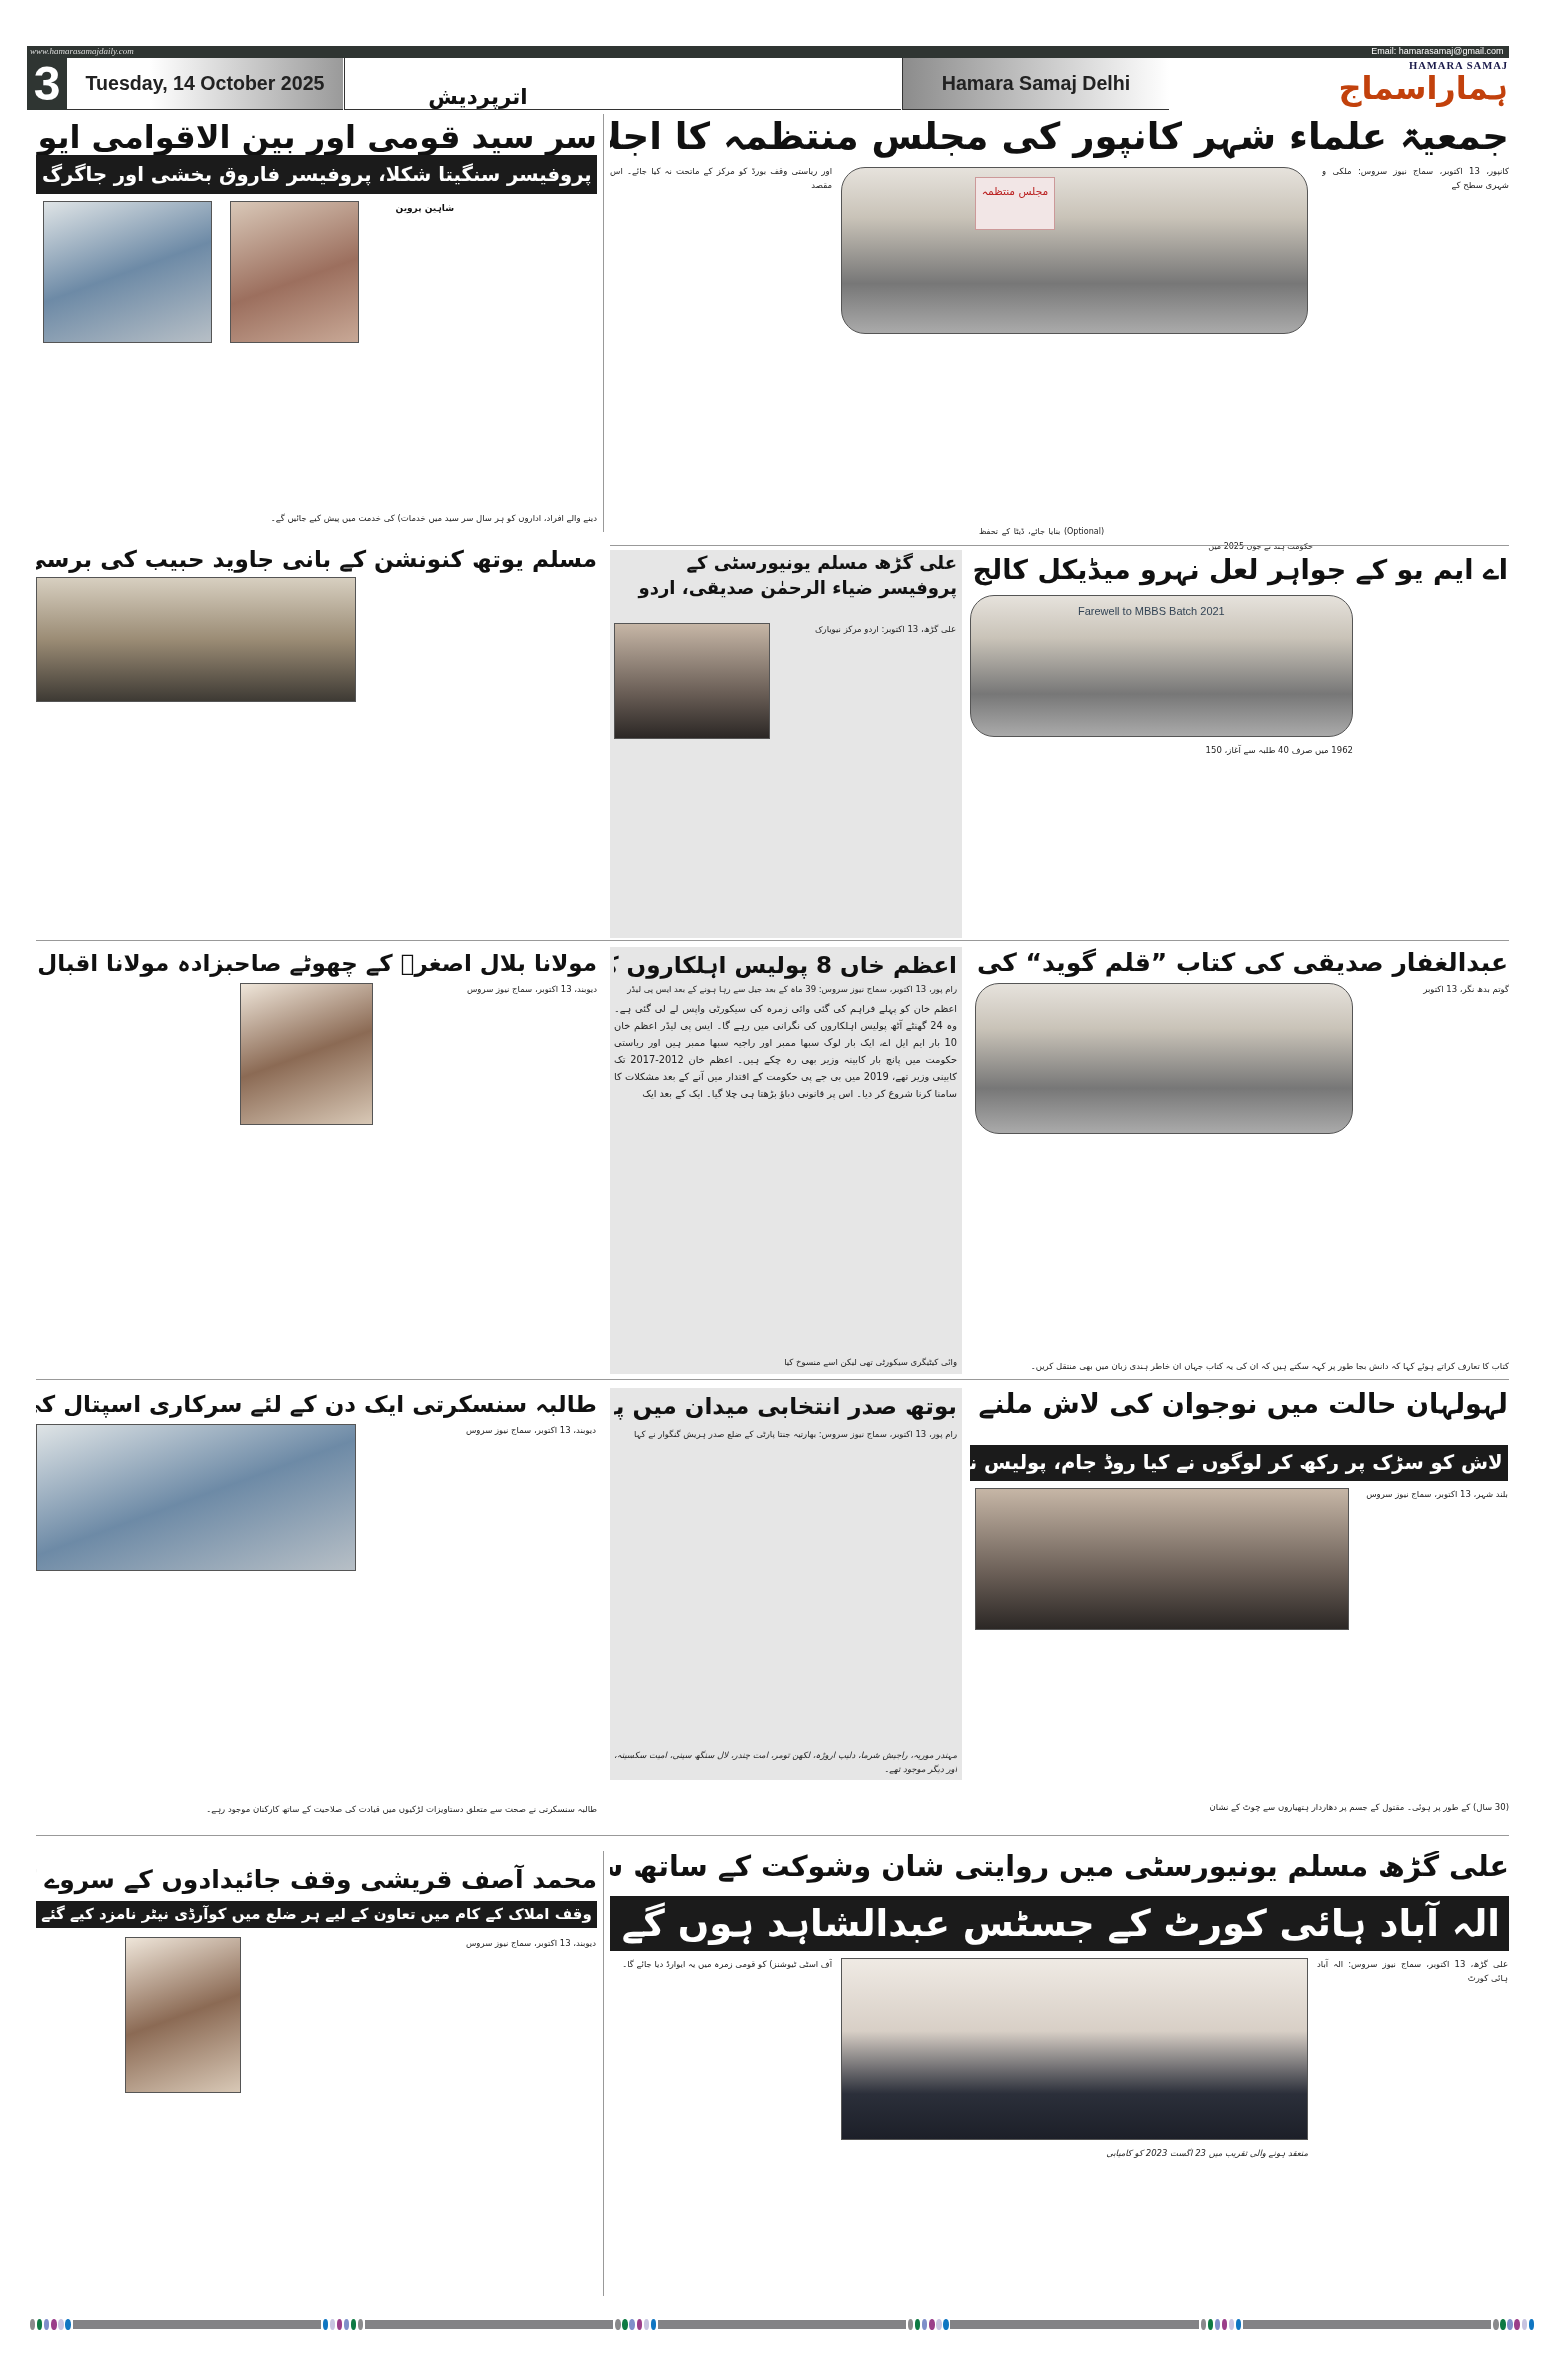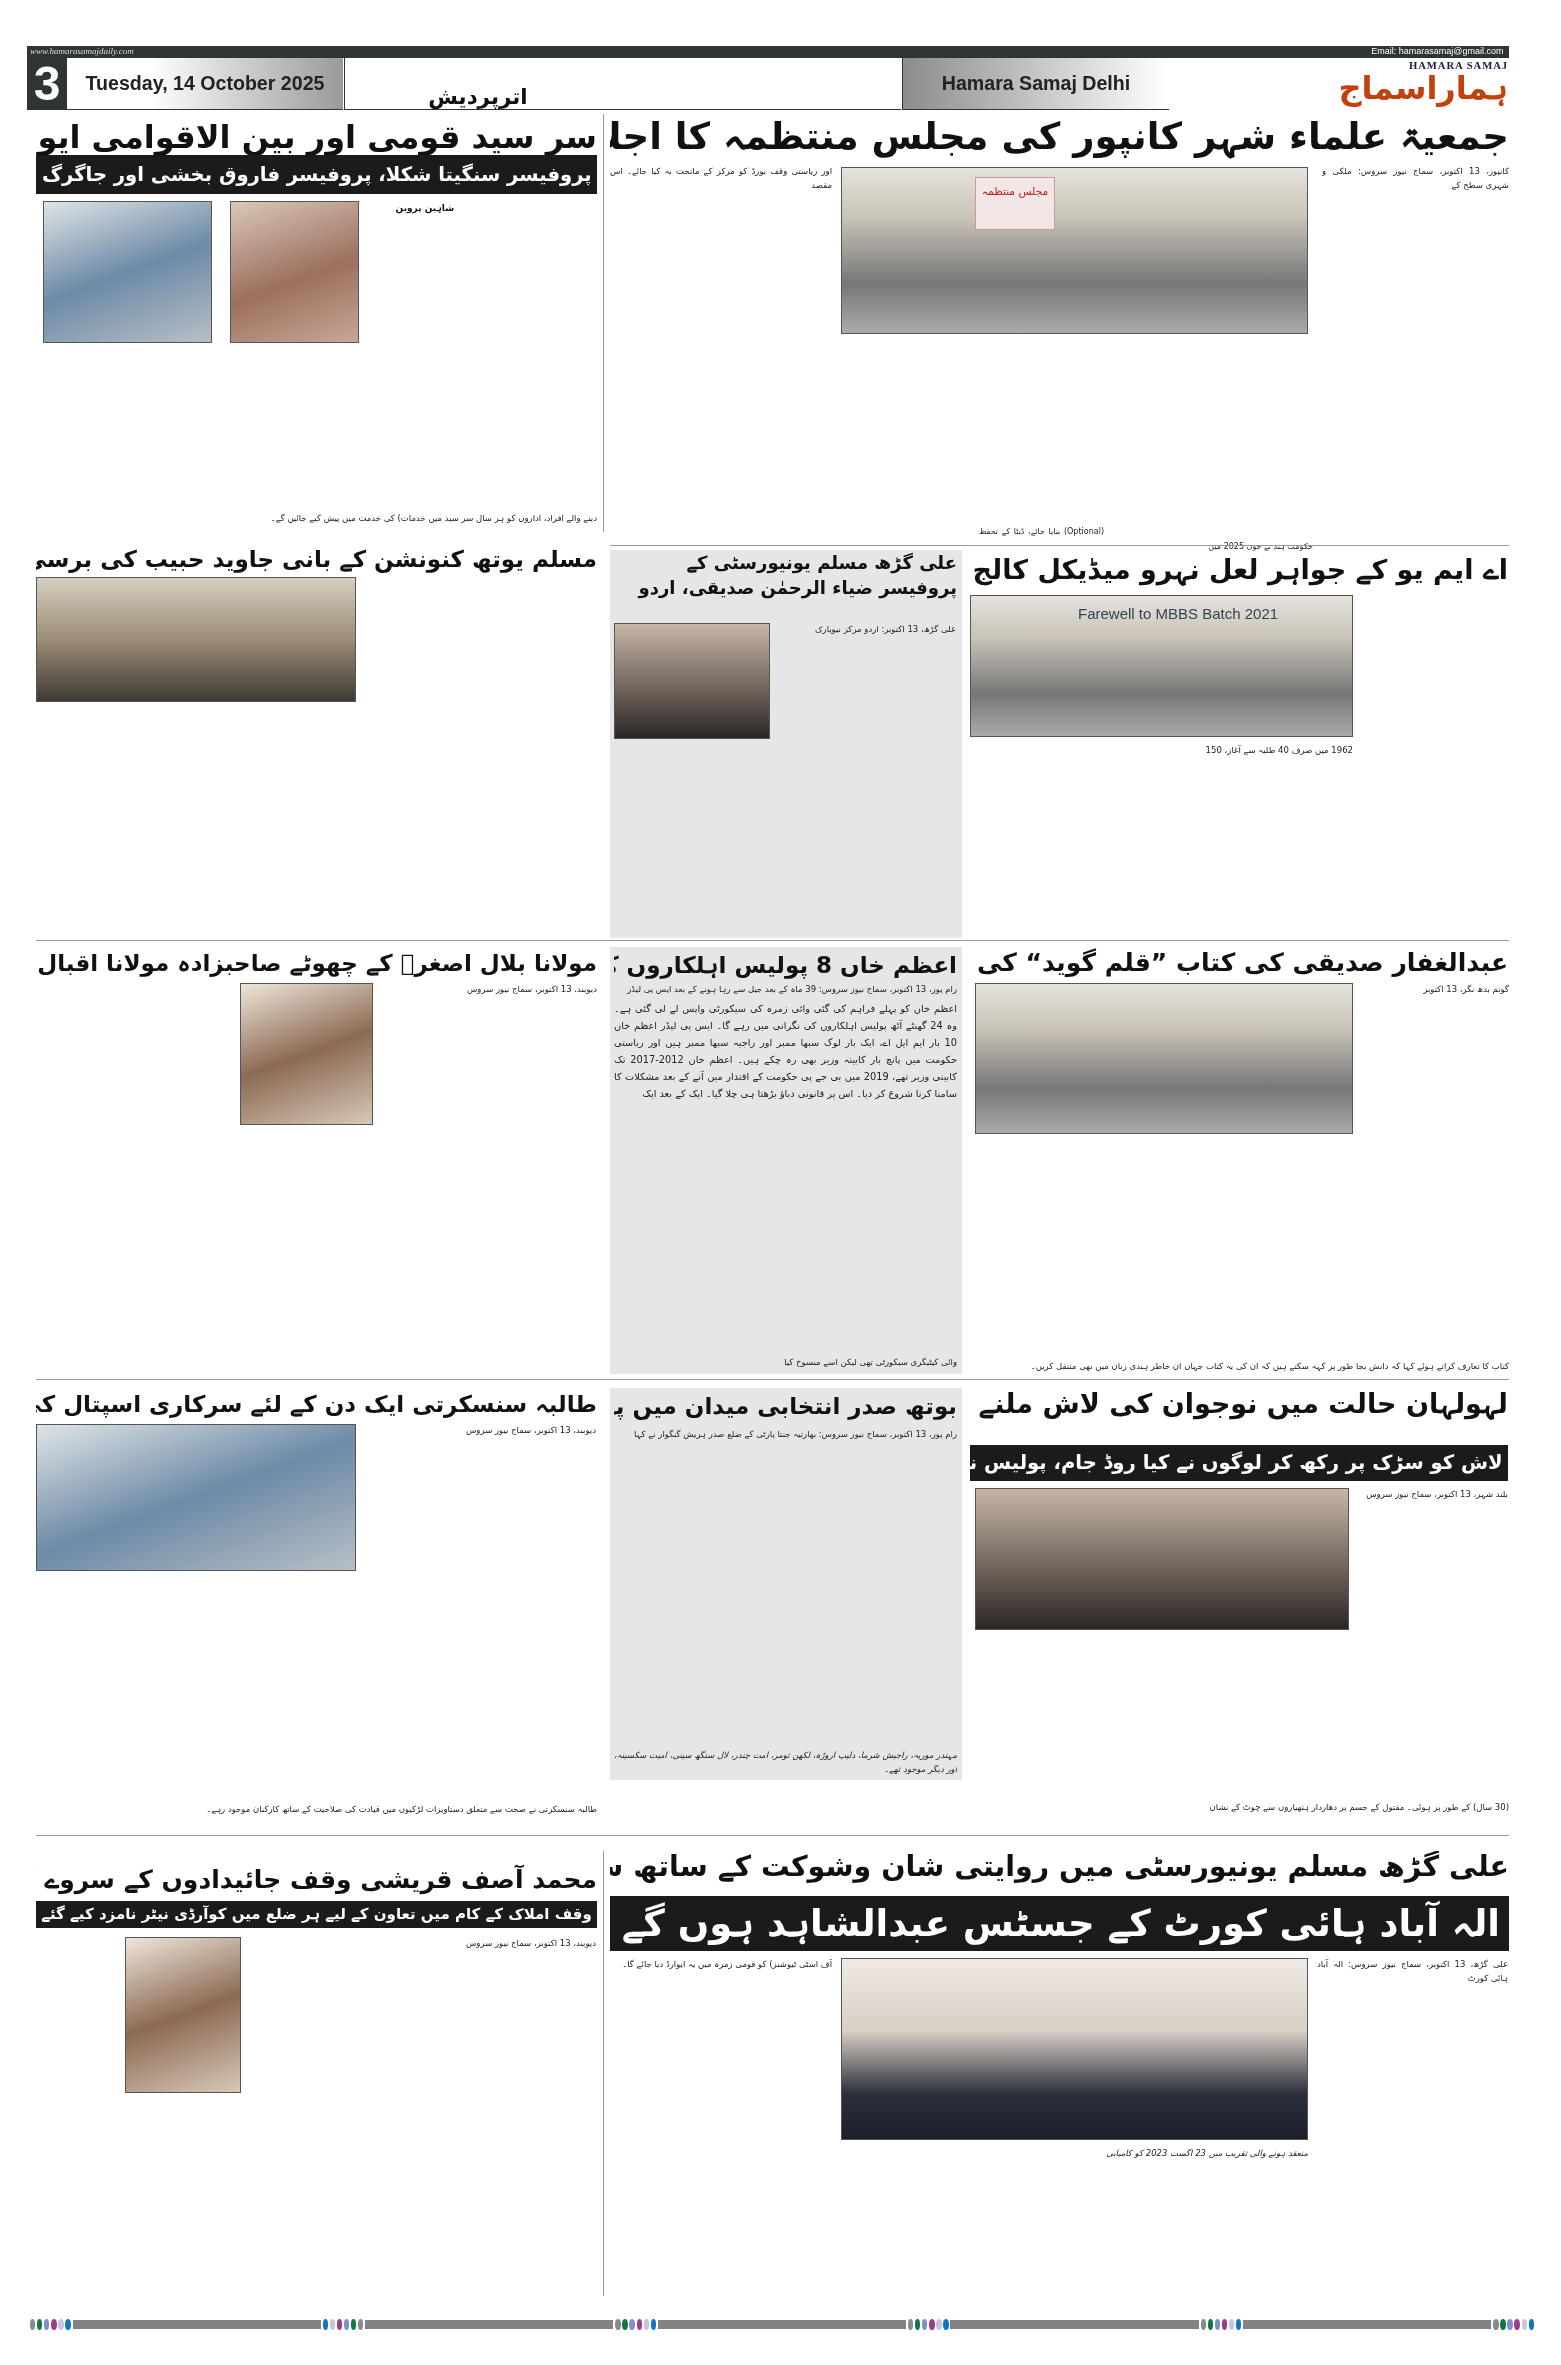--- a/index.html
+++ b/index.html
@@ -25,21 +25,21 @@
 .hl{font-weight:bold;color:#111;direction:rtl;text-align:right;white-space:nowrap;overflow:hidden;}
 .hl.big{font-size:37px;line-height:46px;}
 .hl.sm{font-size:23px;line-height:32px;}
 .darkbar{background:#1b1b1b;color:#fff;}
 .graybg{background:#e6e6e6;}
 
 .col{font-size:8.5px;line-height:13.5px;direction:rtl;text-align:justify;color:#222;overflow:hidden;}
 .photo{background:linear-gradient(135deg,#b9b2a8,#7d7468 60%,#a49c90);border:0.9px solid #555;}
 .photo.p2{background:linear-gradient(160deg,#d9c8b8,#9c6f5e 55%,#c8a896);}
 .photo.p3{background:linear-gradient(160deg,#dfe4e6,#6d8aa6 50%,#b7bfc6);}
-.photo.p4{background:linear-gradient(180deg,#e6e2dc,#c9c3b8 30%,#777 70%,#aaa);}
+.photo.p4{background:linear-gradient(180deg,#e6e2dc,#c9c3b8 30%,#777 70%,#aaa);border-radius:24px;}
 .photo.p5{background:linear-gradient(180deg,#d7cfc0,#9b8c75 50%,#3e3a34);}
 .photo.p6{background:linear-gradient(160deg,#efe6da,#8b6a54 50%,#d8c8b6);}
 .photo.p7{background:linear-gradient(180deg,#c6b6a6,#6b5f57 60%,#2b2725);}
 .caption{font-size:9px;direction:rtl;text-align:right;font-weight:bold;}
 .vline{background:#999;width:0.9px;}
 .hline{background:#999;height:0.9px;}
 
 .footer{left:30px;top:2319px;width:1504px;height:10.7px;display:flex;align-items:center;gap:1.8px;}
 .dot{width:5.3px;height:10.7px;border-radius:50%;}
 .gbar{flex:1;height:9px;background:#838386;}
@@ -94,21 +94,21 @@
 <div class="abs col" style="left:36px;top:708px;width:320px;height:222px;"></div>
 
 <div class="abs graybg" style="left:610px;top:550px;width:352px;height:388px;"></div>
 <div class="abs hl sm" style="left:614px;top:550px;width:343px;font-size:18px;line-height:25px;white-space:normal;height:52px;">علی گڑھ مسلم یونیورسٹی کے پروفیسر ضیاء الرحمٰن صدیقی، اردو مرکز نیویارک کے ”نشانِ اردو 2023-24“ ایوارڈ کے لیے نامزد</div>
 <div class="abs photo p7" style="left:614px;top:623px;width:156px;height:116px;"></div>
 <div class="abs col" style="left:774px;top:623px;width:182px;height:116px;"><span>علی گڑھ، 13 اکتوبر: اردو مرکز نیویارک</span></div>
 <div class="abs col" style="left:614px;top:746px;width:343px;height:187px;"></div>
 
 <div class="abs hl sm" style="left:970px;top:554px;width:538px;font-size:27px;">اے ایم یو کے جواہر لعل نہرو میڈیکل کالج کا 63 واں یوم تاسیس منایا گیا</div>
 <div class="abs photo p4" style="left:970px;top:595px;width:383px;height:142px;">
-  <div class="abs" style="left:107px;top:9px;font-family:'Liberation Sans',sans-serif;font-size:15px;color:#345;">Farewell to MBBS Batch 2021</div>
+  <div class="abs" style="left:107px;top:9px;font-family:'Liberation Sans',sans-serif;font-size:11px;color:#345;">Farewell to MBBS Batch 2021</div>
 </div>
 <div class="abs col" style="left:1360px;top:595px;width:149px;height:338px;"></div>
 <div class="abs col" style="left:970px;top:744px;width:383px;height:187px;"><span>1962 میں صرف 40 طلبہ سے آغاز، 150</span></div>
 <div class="abs hline" style="left:36px;top:940px;width:1473px;"></div>
 
 <div class="abs hl sm" style="left:36px;top:947px;width:561px;">مولانا بلال اصغرؒ کے چھوٹے صاحبزادہ مولانا اقبال اصغر کا انتقال</div>
 <div class="abs photo p6" style="left:240px;top:983px;width:133px;height:142px;"></div>
 <div class="abs col" style="left:383px;top:983px;width:214px;height:392px;"><span>دیوبند، 13 اکتوبر، سماج نیوز سروس</span></div>
 <div class="abs col" style="left:36px;top:983px;width:196px;height:392px;"></div>
 <div class="abs col" style="left:240px;top:1132px;width:133px;height:243px;"></div>

